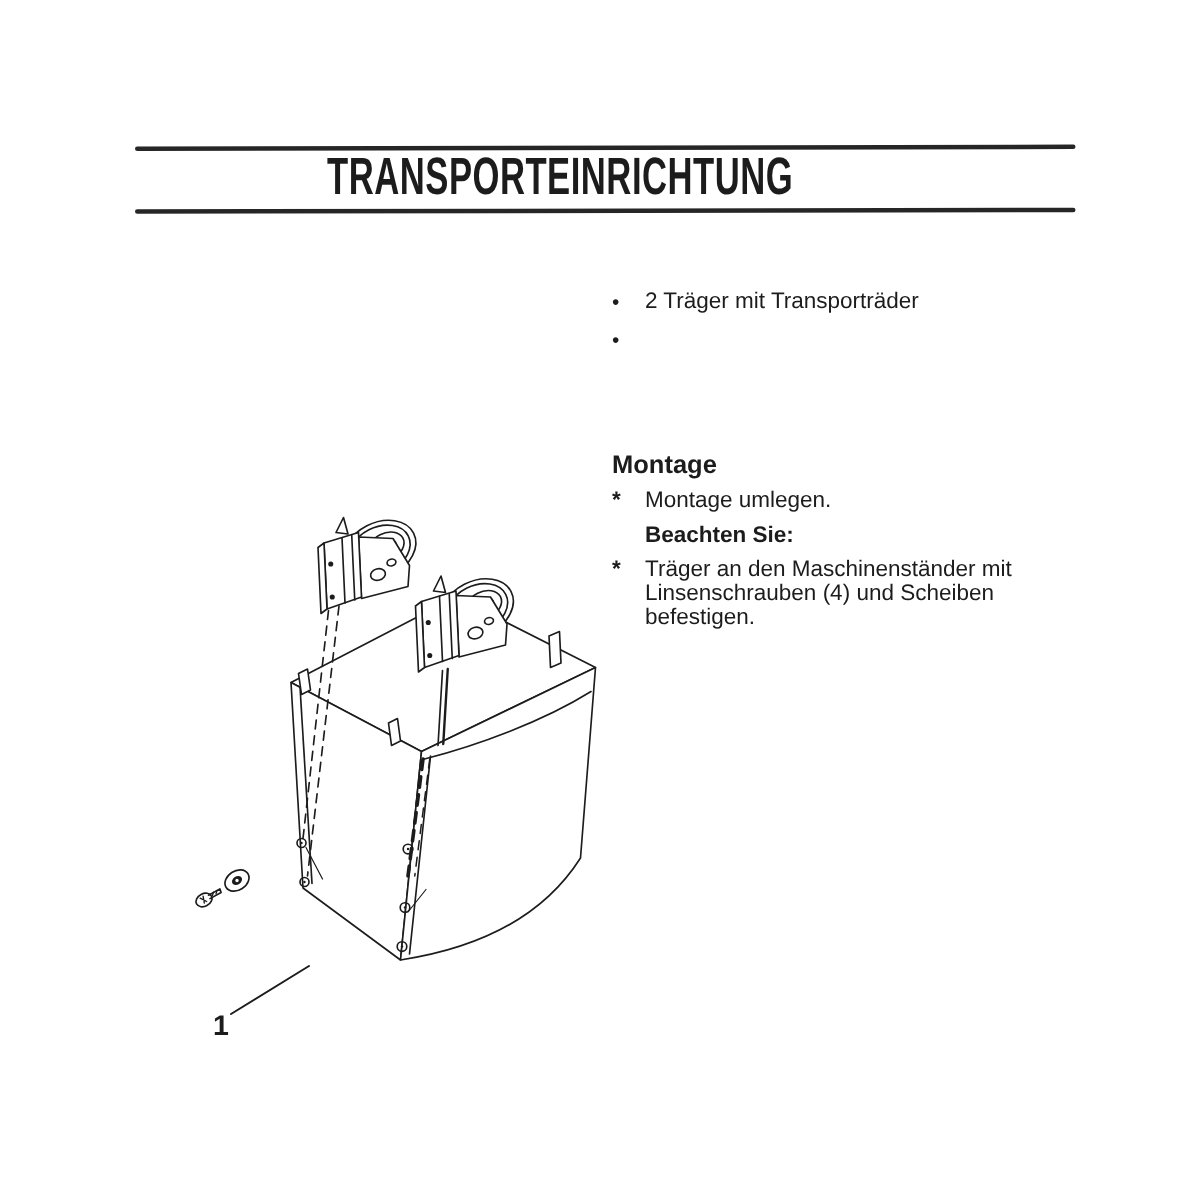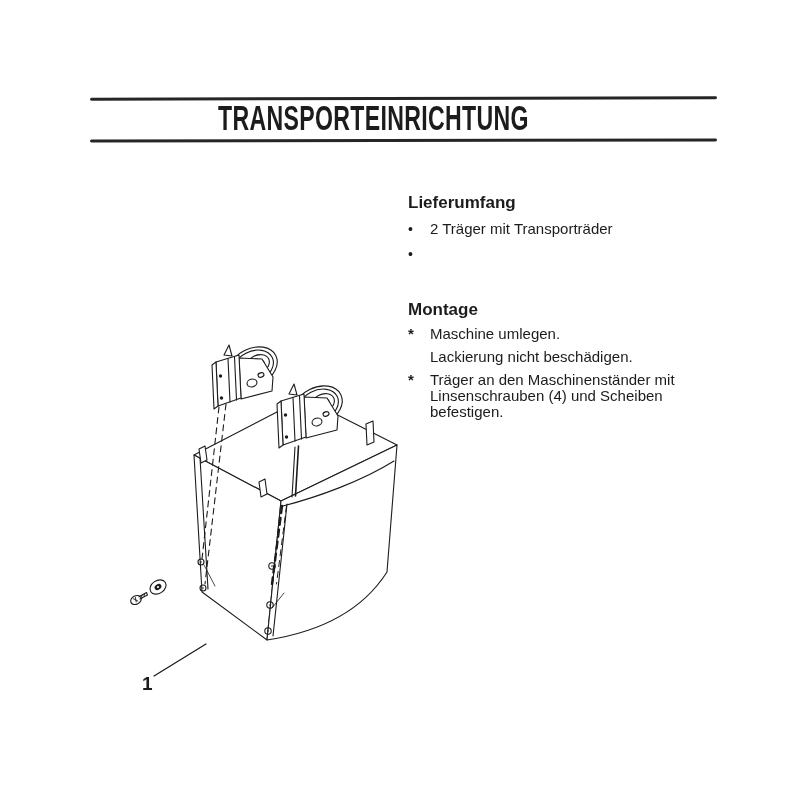--- a/index.html
+++ b/index.html
@@ -136,38 +136,37 @@
       <g transform="translate(0,0)"></g>
 
       <g>
         <path d="M154,676 L206,644" stroke-width="1.3"></path>
         <text x="142" y="690" font-size="19" font-weight="bold" fill="#1c1c1c" stroke="none">1</text>
       </g>
     </g>
   </svg>
 
   <section class="col" id="lieferumfang">
-    <h2>Lieferumfang</h2>
     <div class="b-row">
       <span class="marker dot">•</span>
       <span>2 Träger mit Transporträder</span>
     </div>
     <div class="b-row">
       <span class="marker dot">•</span>
     </div>
   </section>
 
   <section class="col" id="montage">
     <h2>Montage</h2>
     <div class="step">
       <span class="marker">*</span>
-      <span class="body">Maschine umlegen.</span>
+      <span class="body">Montage umlegen.</span>
     </div>
     <div class="note">
-      <div>Lackierung nicht beschädigen.</div>
+      <div class="nh">Beachten Sie:</div>
     </div>
     <div class="step">
       <span class="marker">*</span>
       <span class="body">Träger an den Maschinenständer mit Linsenschrauben (4) und Scheiben befestigen.</span>
     </div>
   </section>
 
 </div>
 
 </body></html>

